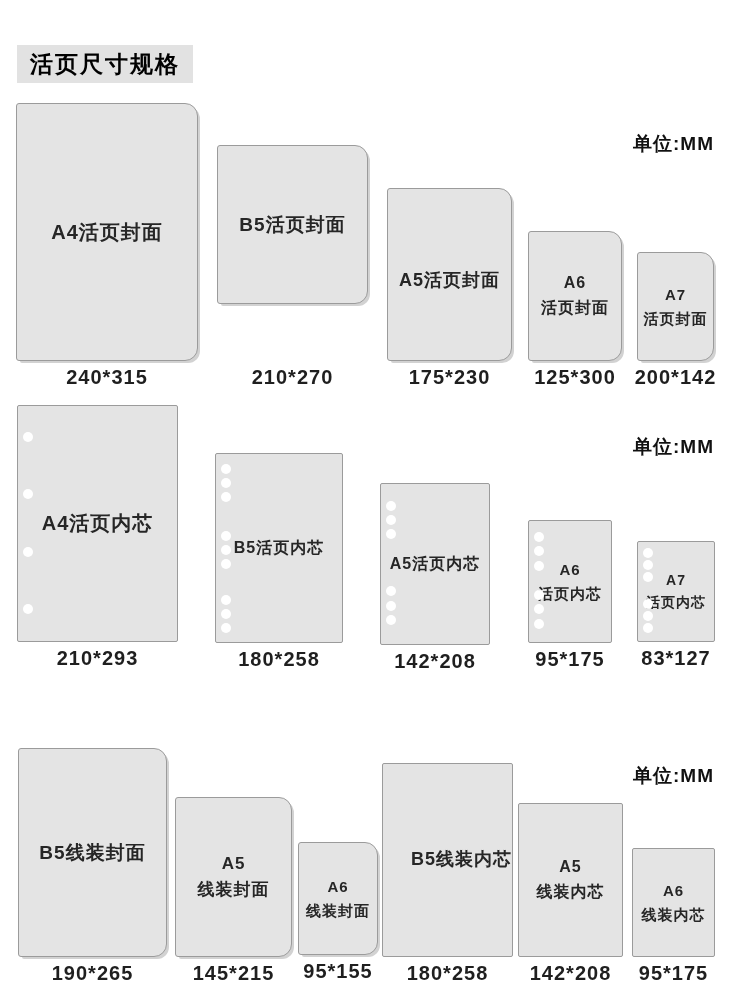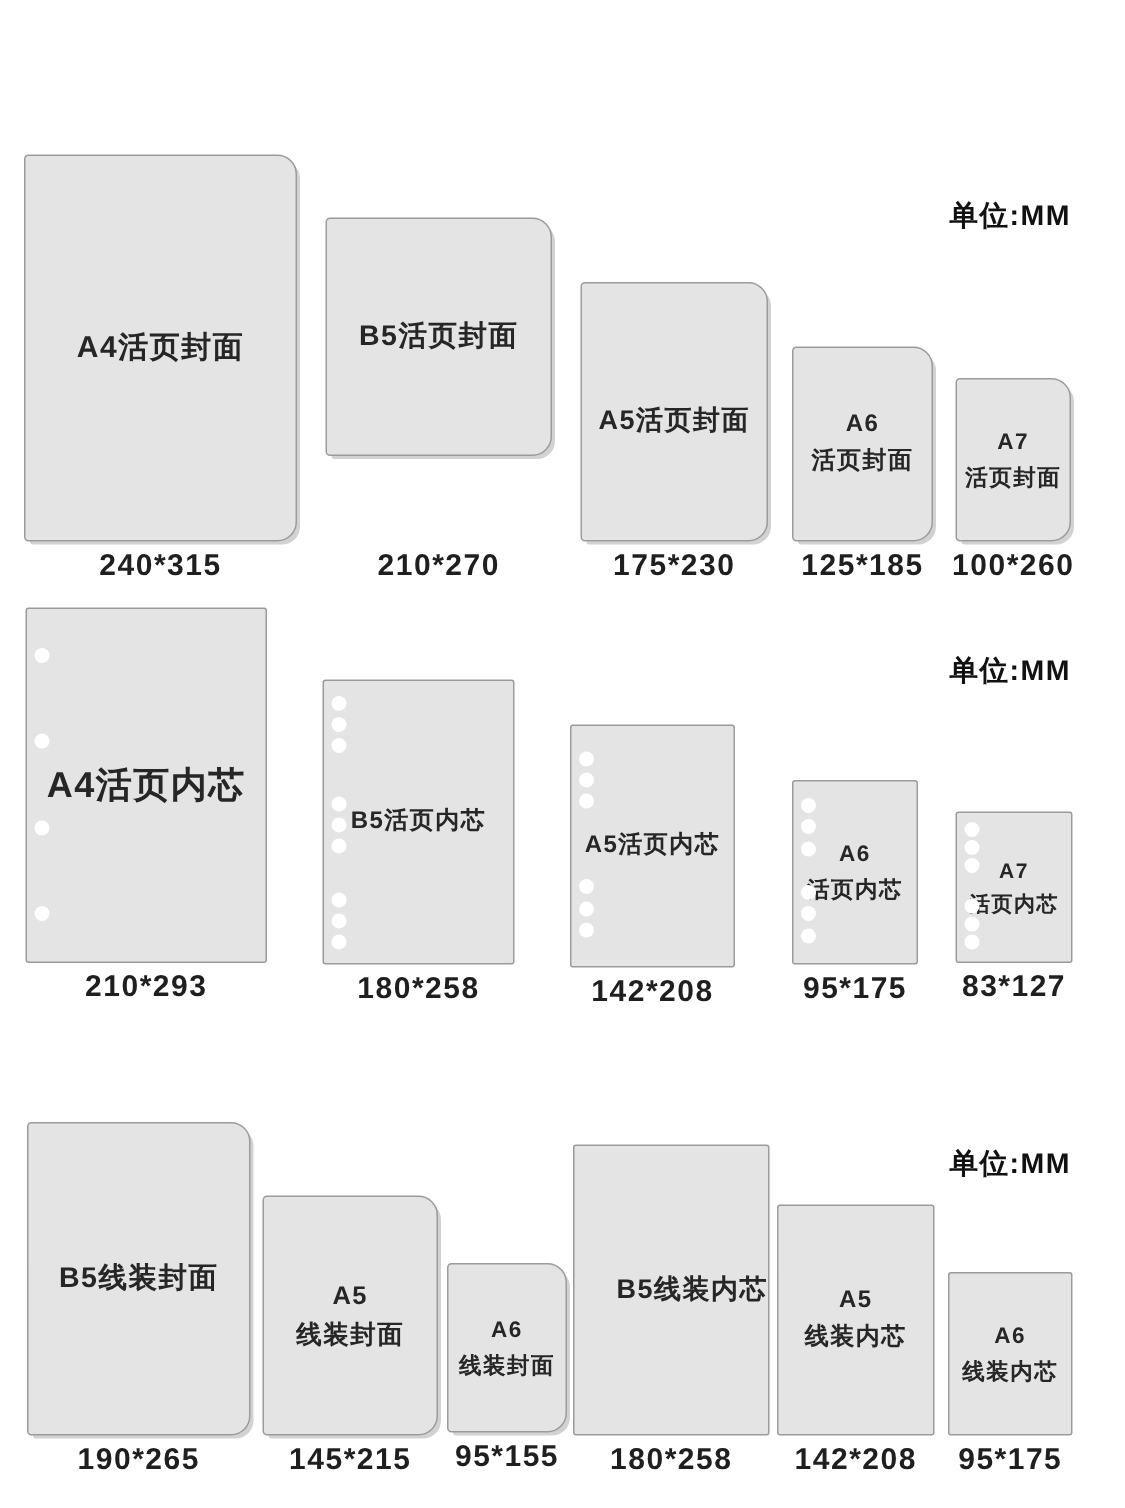--- a/index.html
+++ b/index.html
@@ -66,20 +66,21 @@
     color:#1f1f1f;
     letter-spacing:1px;
     white-space:nowrap;
   }
 </style>
 </head>
 <body>
 
 <div id="canvas" style="--page-bg: #ffffff; --shape-fill: #e4e4e4; --shape-border: #9b9b9b; --header-bg: #e2e2e2; --curl: #d2d2d2;">
 
+  <div class="section-header" style="left:17px;top:45px;width:176px;height:38px;">活页尺寸规格</div>
 
   <div class="unit-label" style="left:633px;top:131px;">单位:MM</div>
 
   <div class="unit-label" style="left:633px;top:434px;">单位:MM</div>
 
 
   <div class="unit-label" style="left:633px;top:763px;">单位:MM</div>
 
   <div id="shapes-root">
       <div class="shape cover" style="left: 16px; top: 103px; width: 182px; height: 258px;">
@@ -99,34 +100,34 @@
           <span>A5活页封面</span>
         </div>
       </div>
       <div class="size-label" style="left: 367px; top: 366px; width: 165px;">175*230</div>
       <div class="shape cover" style="left: 528px; top: 231px; width: 94px; height: 130px;">
         <div class="shape-label" style="font-size: 16px;">
           <span>A6</span>
           <span>活页封面</span>
         </div>
       </div>
-      <div class="size-label" style="left: 508px; top: 366px; width: 134px;">125*185</div>
+      <div class="size-label" style="left: 508px; top: 366px; width: 134px;">125*300</div>
       <div class="shape cover" style="left: 637px; top: 252px; width: 77px; height: 109px;">
         <div class="shape-label" style="font-size: 15px;">
           <span>A7</span>
           <span>活页封面</span>
         </div>
       </div>
-      <div class="size-label" style="left: 617px; top: 366px; width: 117px;">100*260</div>
+      <div class="size-label" style="left: 617px; top: 366px; width: 117px;">200*142</div>
       <div class="shape core" style="left: 17px; top: 405px; width: 161px; height: 237px;">
         <span class="hole" style="top: calc(13% - 5px);"></span>
         <span class="hole" style="top: calc(37.5% - 5px);"></span>
         <span class="hole" style="top: calc(62% - 5px);"></span>
         <span class="hole" style="top: calc(86.5% - 5px);"></span>
-        <div class="shape-label" style="font-size: 24px;">
+        <div class="shape-label" style="font-size: 20px;">
           <span>A4活页内芯</span>
         </div>
       </div>
       <div class="size-label" style="left: -3px; top: 647px; width: 201px;">210*293</div>
       <div class="shape core" style="left: 215px; top: 453px; width: 128px; height: 190px;">
         <span class="hole" style="top: calc(8% - 5px);"></span>
         <span class="hole" style="top: calc(15.5% - 5px);"></span>
         <span class="hole" style="top: calc(23% - 5px);"></span>
         <span class="hole" style="top: calc(43.5% - 5px);"></span>
         <span class="hole" style="top: calc(51% - 5px);"></span>

